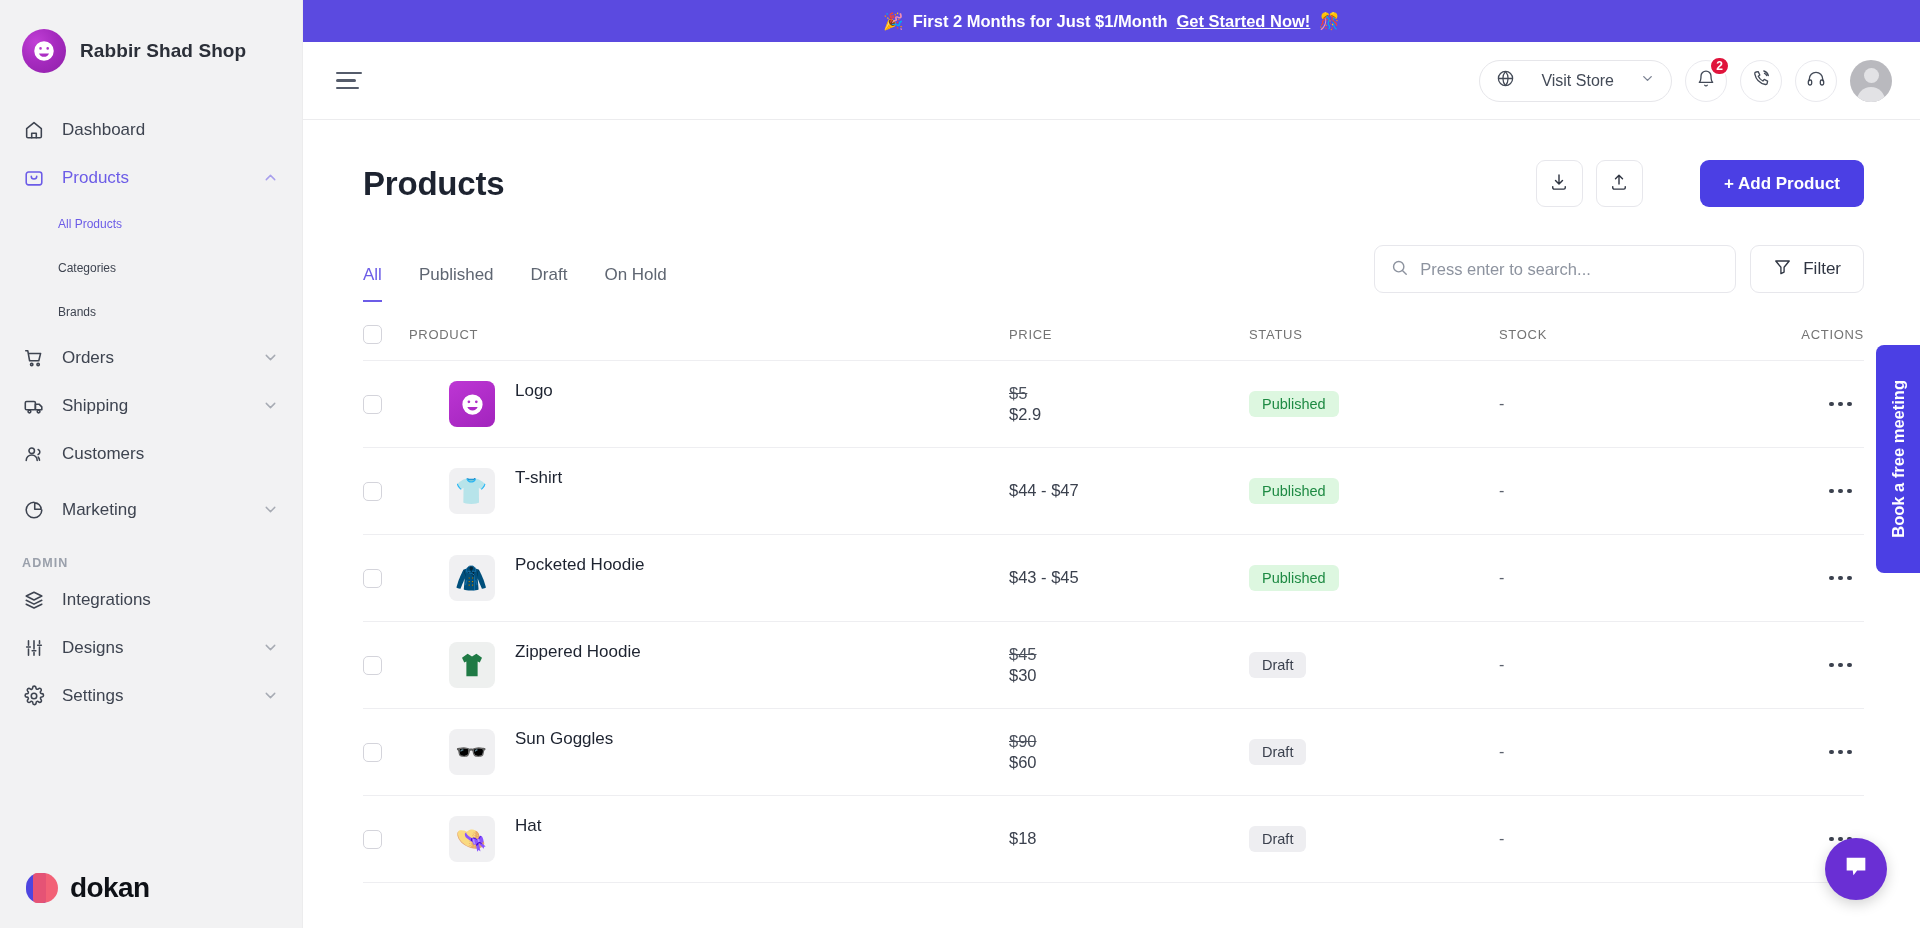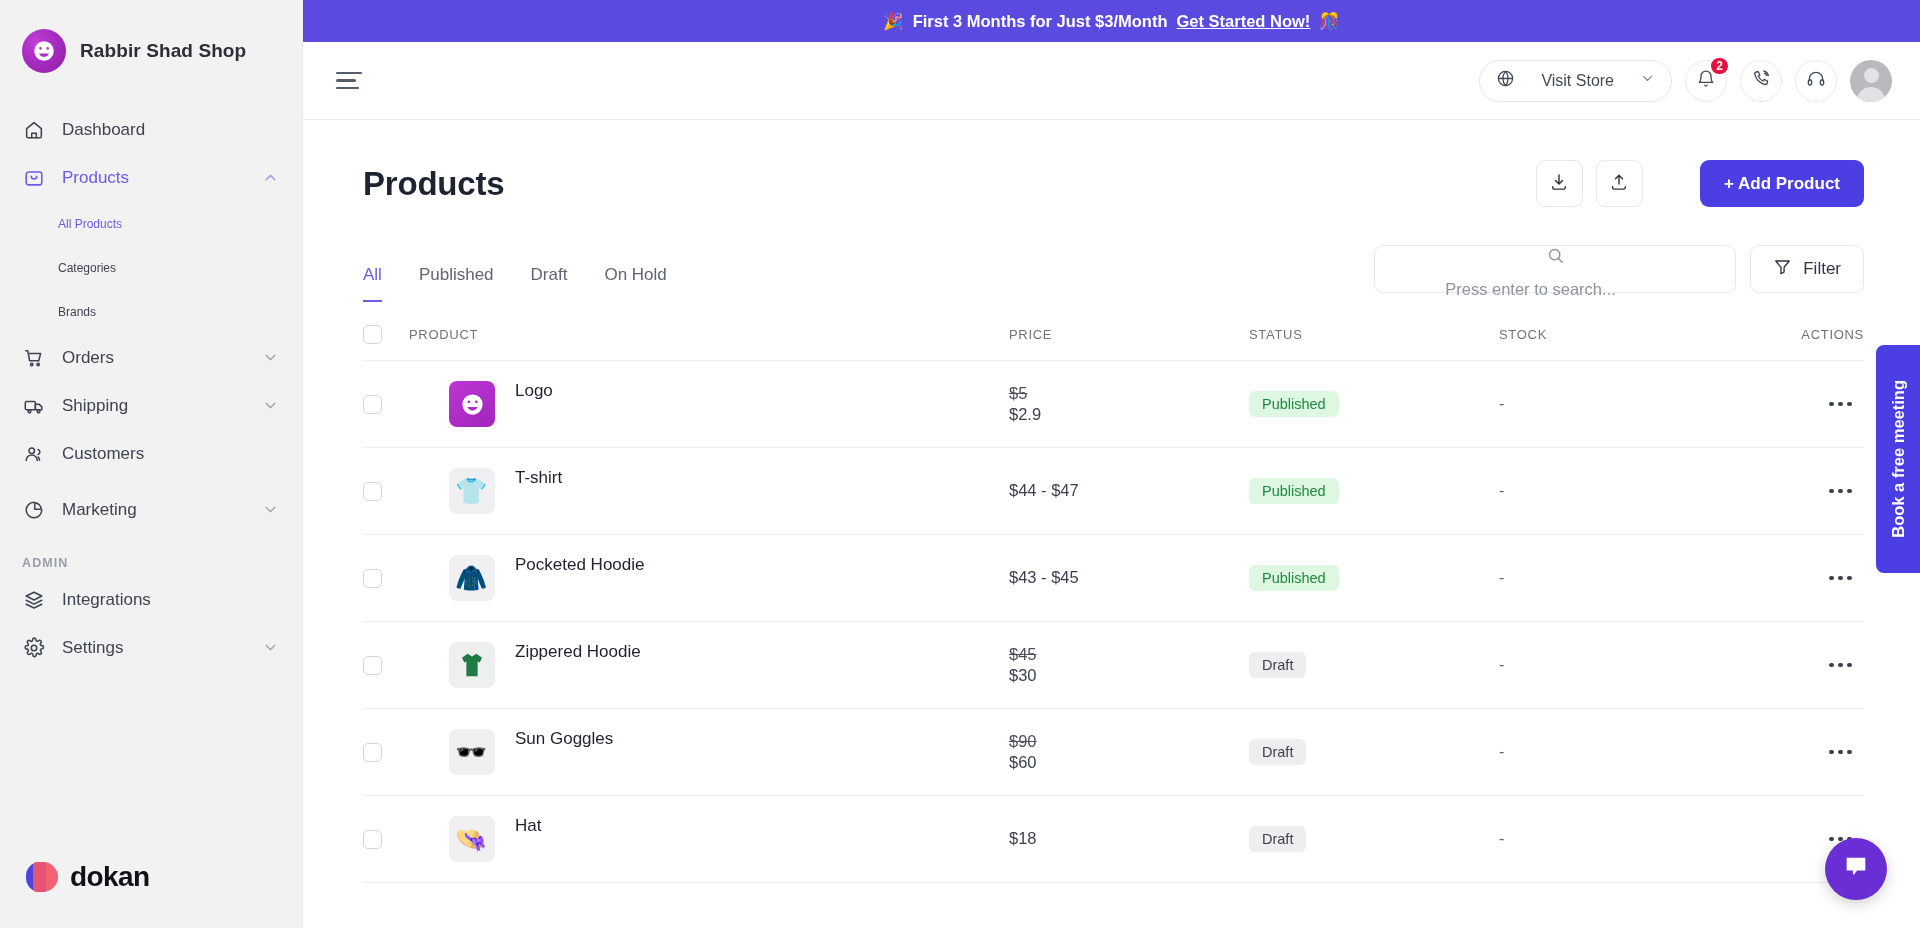--- a/index.html
+++ b/index.html
@@ -43,21 +43,21 @@
   .nav-item.active .ico svg { stroke: #6c5ce7; }
   .sub-item {
     height: 44px; display:flex; align-items:center;
     padding-left: 58px; font-size: 12px; color: #3e4450; cursor: pointer;
   }
   .sub-item.active { color: #6c5ce7; }
   .nav-section {
     padding: 22px 0 6px 22px; font-size: 12.5px; letter-spacing: 1.1px;
     color: #9aa0ab; font-weight: 600;
   }
-  .sidebar-footer { position: absolute; bottom: 34px; left: 26px; display: flex; align-items: center; gap: 10px; }
+  .sidebar-footer { position: absolute; bottom: 23px; left: 26px; display: flex; align-items: center; gap: 10px; }
   .dokan-mark { position: relative; width: 34px; height: 34px; flex: 0 0 34px; }
   .dokan-mark .b {
     position: absolute; left: 0; top: 2px; width: 20px; height: 30px;
     background: #4e45e0; border-radius: 14px 2px 2px 14px;
   }
   .dokan-mark .p {
     position: absolute; left: 7px; top: 2px; width: 25px; height: 30px;
     background: #f2556b; border-radius: 4px 15px 15px 4px; opacity: .92;
   }
   .dokan-word { font-size: 28px; font-weight: 700; color: #0e1116; letter-spacing: -.6px; }
@@ -124,21 +124,21 @@
   .tabs-row { display: flex; align-items: flex-end; margin-top: 38px; }
   .tabs { display: flex; gap: 37px; }
   .tab {
     font-size: 17px; color: #5f6672; padding-bottom: 15px; cursor: pointer;
     border-bottom: 2.5px solid transparent; position: relative; top: 1px;
   }
   .tab.active { color: #6c5ce7; border-bottom-color: #6c5ce7; font-weight: 400; }
   .search-row { margin-left: auto; display: flex; align-items: center; gap: 14px; padding-bottom: 8px; }
   .search-box {
     width: 362px; height: 48px; border: 1px solid #e7e7ec; border-radius: 9px;
-    display: flex; align-items: center; gap: 11px; padding: 0 15px; background: #fff; flex-direction: column;
+    display: flex; align-items: center; gap: 11px; padding: 0 15px; background: #fff;
   }
   .search-box input {
     border: none; outline: none; font-size: 16.5px; color: #3b4150; flex: 1;
     font-family: "Liberation Sans", sans-serif; background: transparent;
   }
   .search-box input::placeholder { color: #8d939f; }
   .filter-btn {
     height: 48px; padding: 0 22px; border: 1px solid #e7e7ec; border-radius: 9px; background: #fff;
     display: flex; align-items: center; gap: 11px; font-size: 17px; color: #2f3542; cursor: pointer;
   }
@@ -312,20 +312,34 @@
         <span class="ico">
           <svg width="22" height="22" viewBox="0 0 24 24" fill="none" stroke="#3e4450" stroke-width="1.7" stroke-linecap="round" stroke-linejoin="round">
             <path d="m12 3.5 8.5 4.2L12 12 3.5 7.7Z"></path>
               <path d="m3.5 12.3 8.5 4.2 8.5-4.2"></path>
               <path d="m3.5 16.6 8.5 4.2 8.5-4.2"></path>
           </svg>
         </span>
         <span class="label">Integrations</span>
       </div>
 
+      <div class="nav-item">
+        <span class="ico">
+          <svg width="22" height="22" viewBox="0 0 24 24" fill="none" stroke="#3e4450" stroke-width="1.7" stroke-linecap="round" stroke-linejoin="round">
+            <path d="M6 4v5M6 13v7M12 4v9M12 17v3M18 4v3M18 11v9"></path>
+              <path d="M4 11h4M10 15h4M16 9h4"></path>
+          </svg>
+        </span>
+        <span class="label">Designs</span>
+        <span class="chev">
+          <svg width="17" height="17" viewBox="0 0 24 24" fill="none" stroke="#6b7280" stroke-width="2" stroke-linecap="round" stroke-linejoin="round">
+              <path d="m6 9 6 6 6-6"></path>
+            </svg>
+        </span>
+      </div>
 
       <div class="nav-item">
         <span class="ico">
           <svg width="22" height="22" viewBox="0 0 24 24" fill="none" stroke="#3e4450" stroke-width="1.7" stroke-linecap="round" stroke-linejoin="round">
             <circle cx="12" cy="12" r="3"></circle>
             <path d="M19.2 14.1a1.5 1.5 0 0 0 .3 1.6l.1.1a1.8 1.8 0 1 1-2.6 2.6l-.1-.1a1.5 1.5 0 0 0-2.6 1v.3a1.8 1.8 0 0 1-3.6 0v-.2a1.5 1.5 0 0 0-2.7-1l-.1.1a1.8 1.8 0 1 1-2.6-2.6l.1-.1a1.5 1.5 0 0 0-1-2.6h-.3a1.8 1.8 0 0 1 0-3.6h.2a1.5 1.5 0 0 0 1-2.7l-.1-.1a1.8 1.8 0 1 1 2.6-2.6l.1.1a1.5 1.5 0 0 0 2.6-1v-.3a1.8 1.8 0 0 1 3.6 0v.2a1.5 1.5 0 0 0 2.6 1l.1-.1a1.8 1.8 0 1 1 2.6 2.6l-.1.1a1.5 1.5 0 0 0 1 2.6h.3a1.8 1.8 0 0 1 0 3.6h-.2a1.5 1.5 0 0 0-1.4.9Z"></path>
           </svg>
         </span>
         <span class="label">Settings</span>
         <span class="chev">
@@ -342,21 +356,21 @@
           <div class="p"></div>
       </div>
       <div class="dokan-word">dokan</div>
     </div>
   </aside>
 
   <section class="main">
 
     <div class="promo">
       <span>🎉</span>
-      <span>First 3 Months for Just $3/Month</span>
+      <span>First 2 Months for Just $1/Month</span>
       <a href="#">Get Started Now!</a>
       <span>🎊</span>
     </div>
 
     <div class="topbar">
       <div class="hamburger">
           <i></i>
           <i></i>
           <i></i>
         </div>

